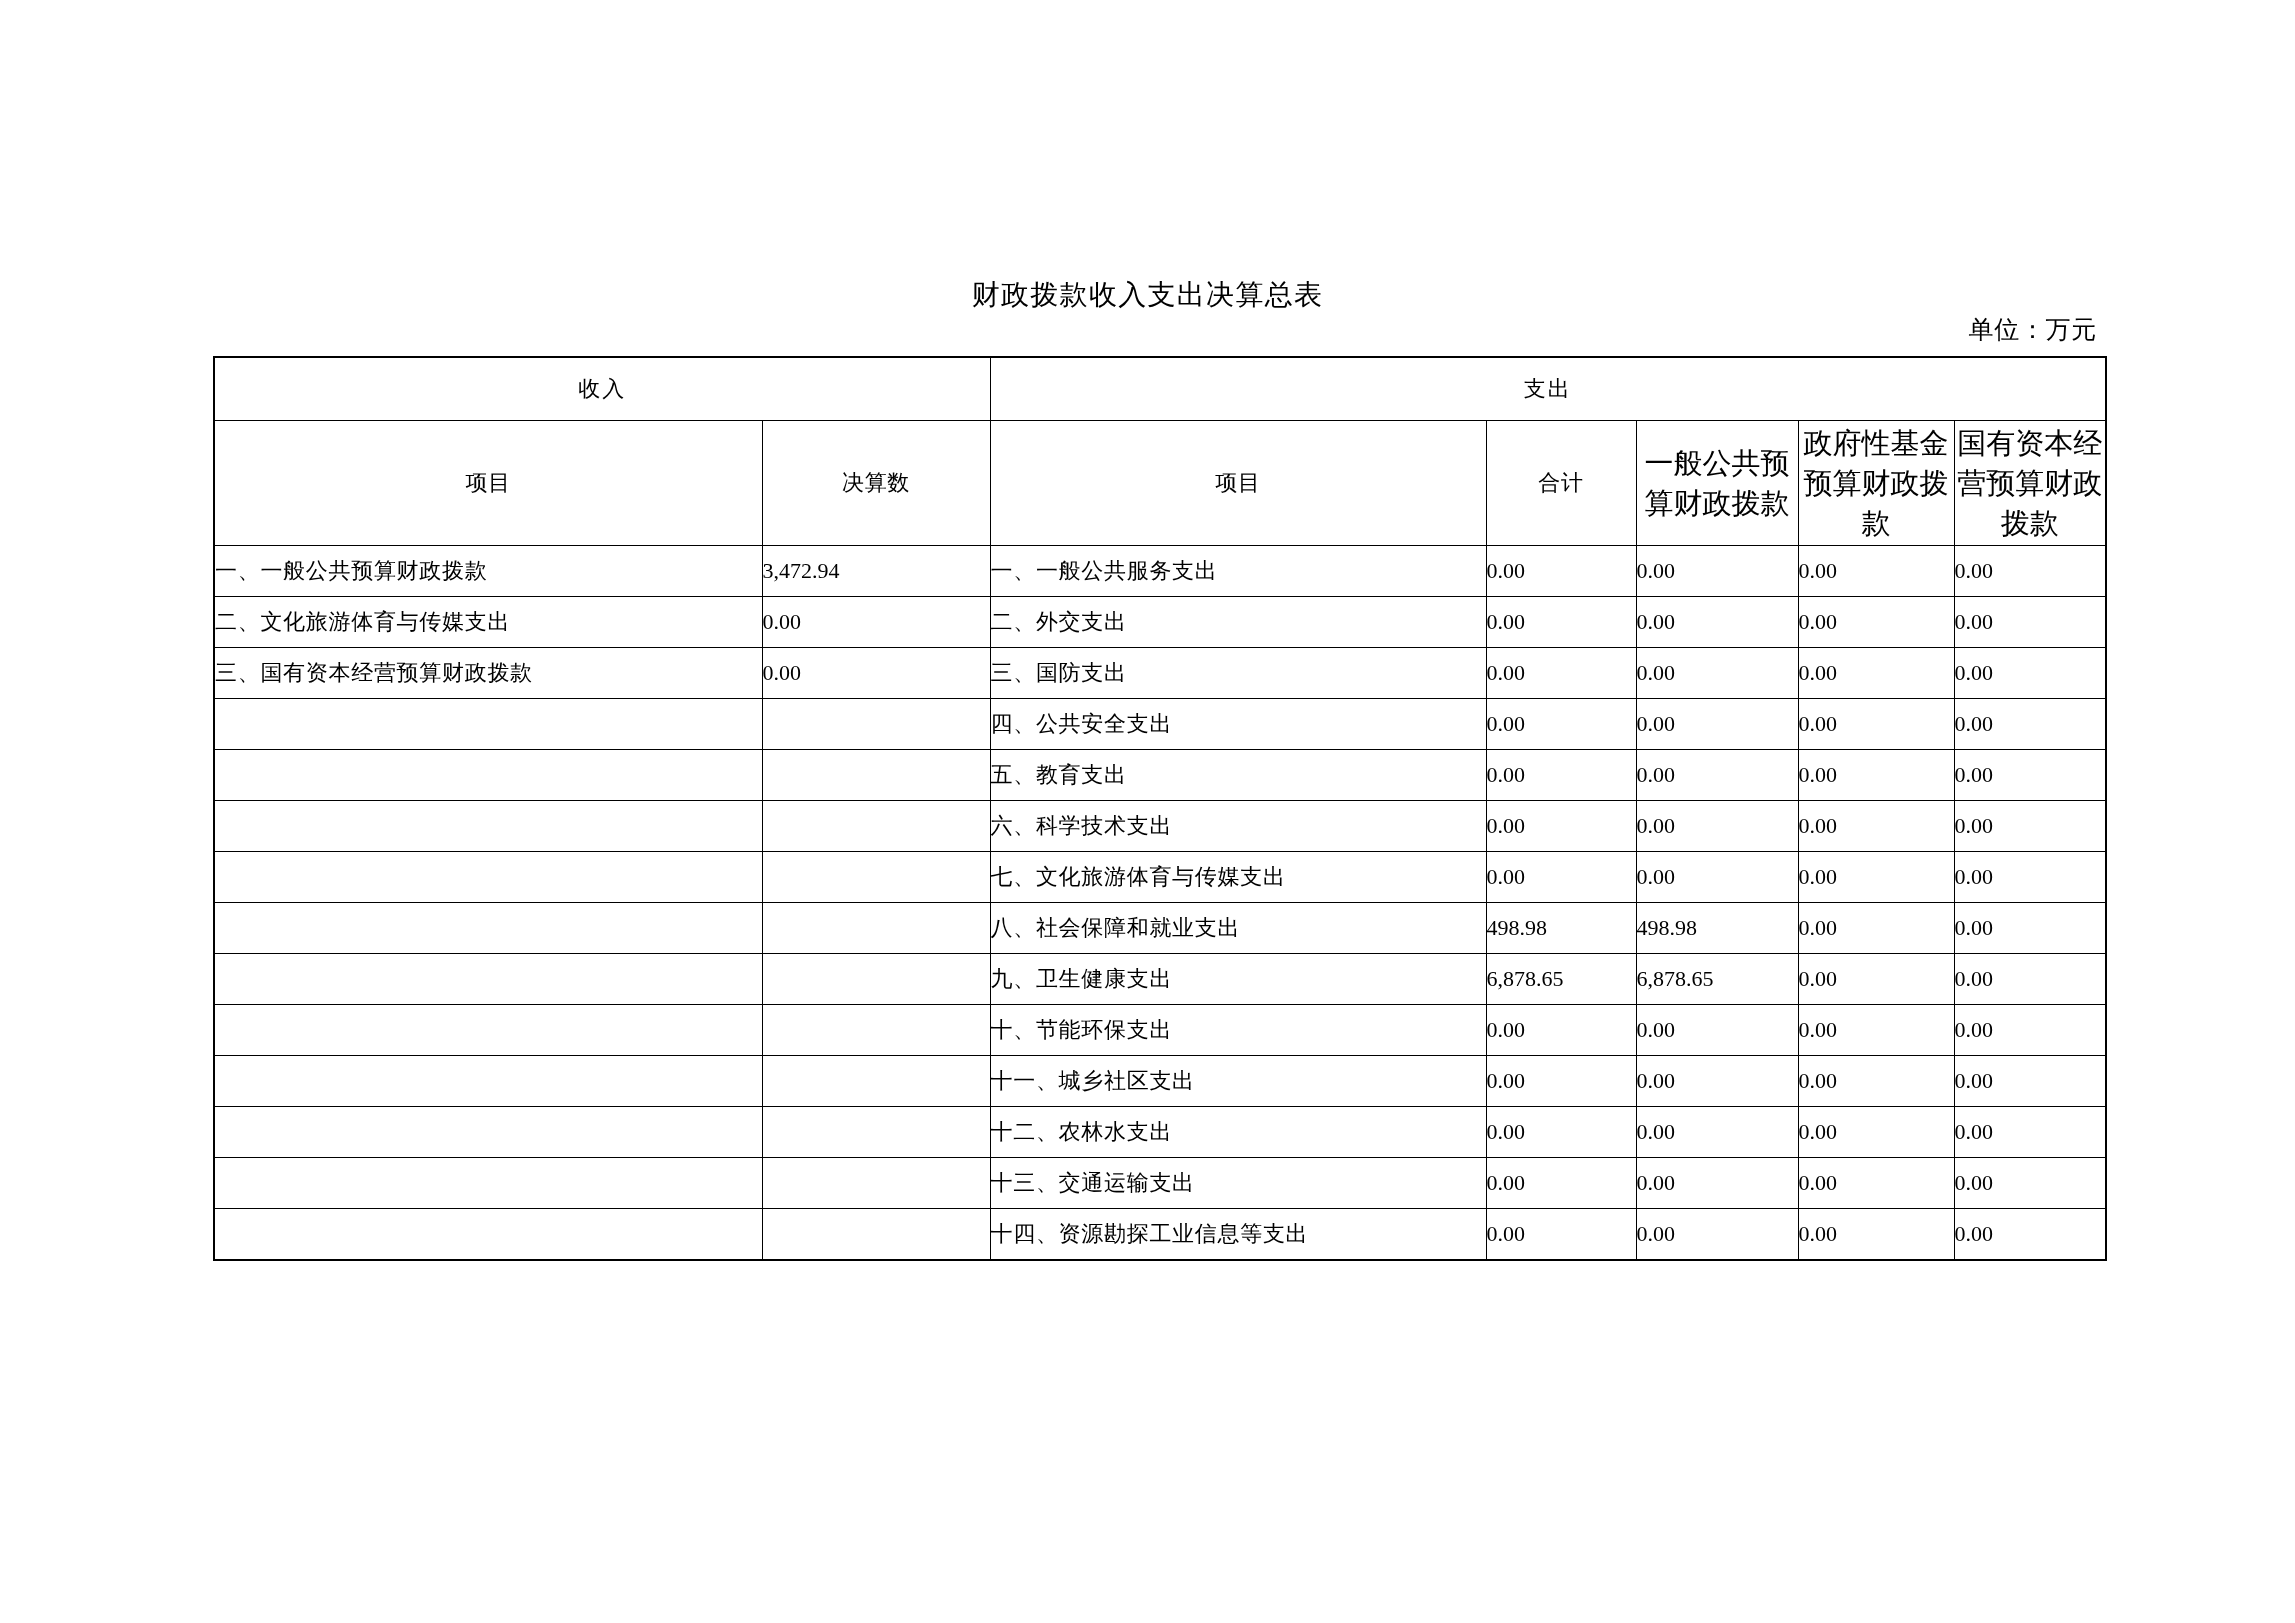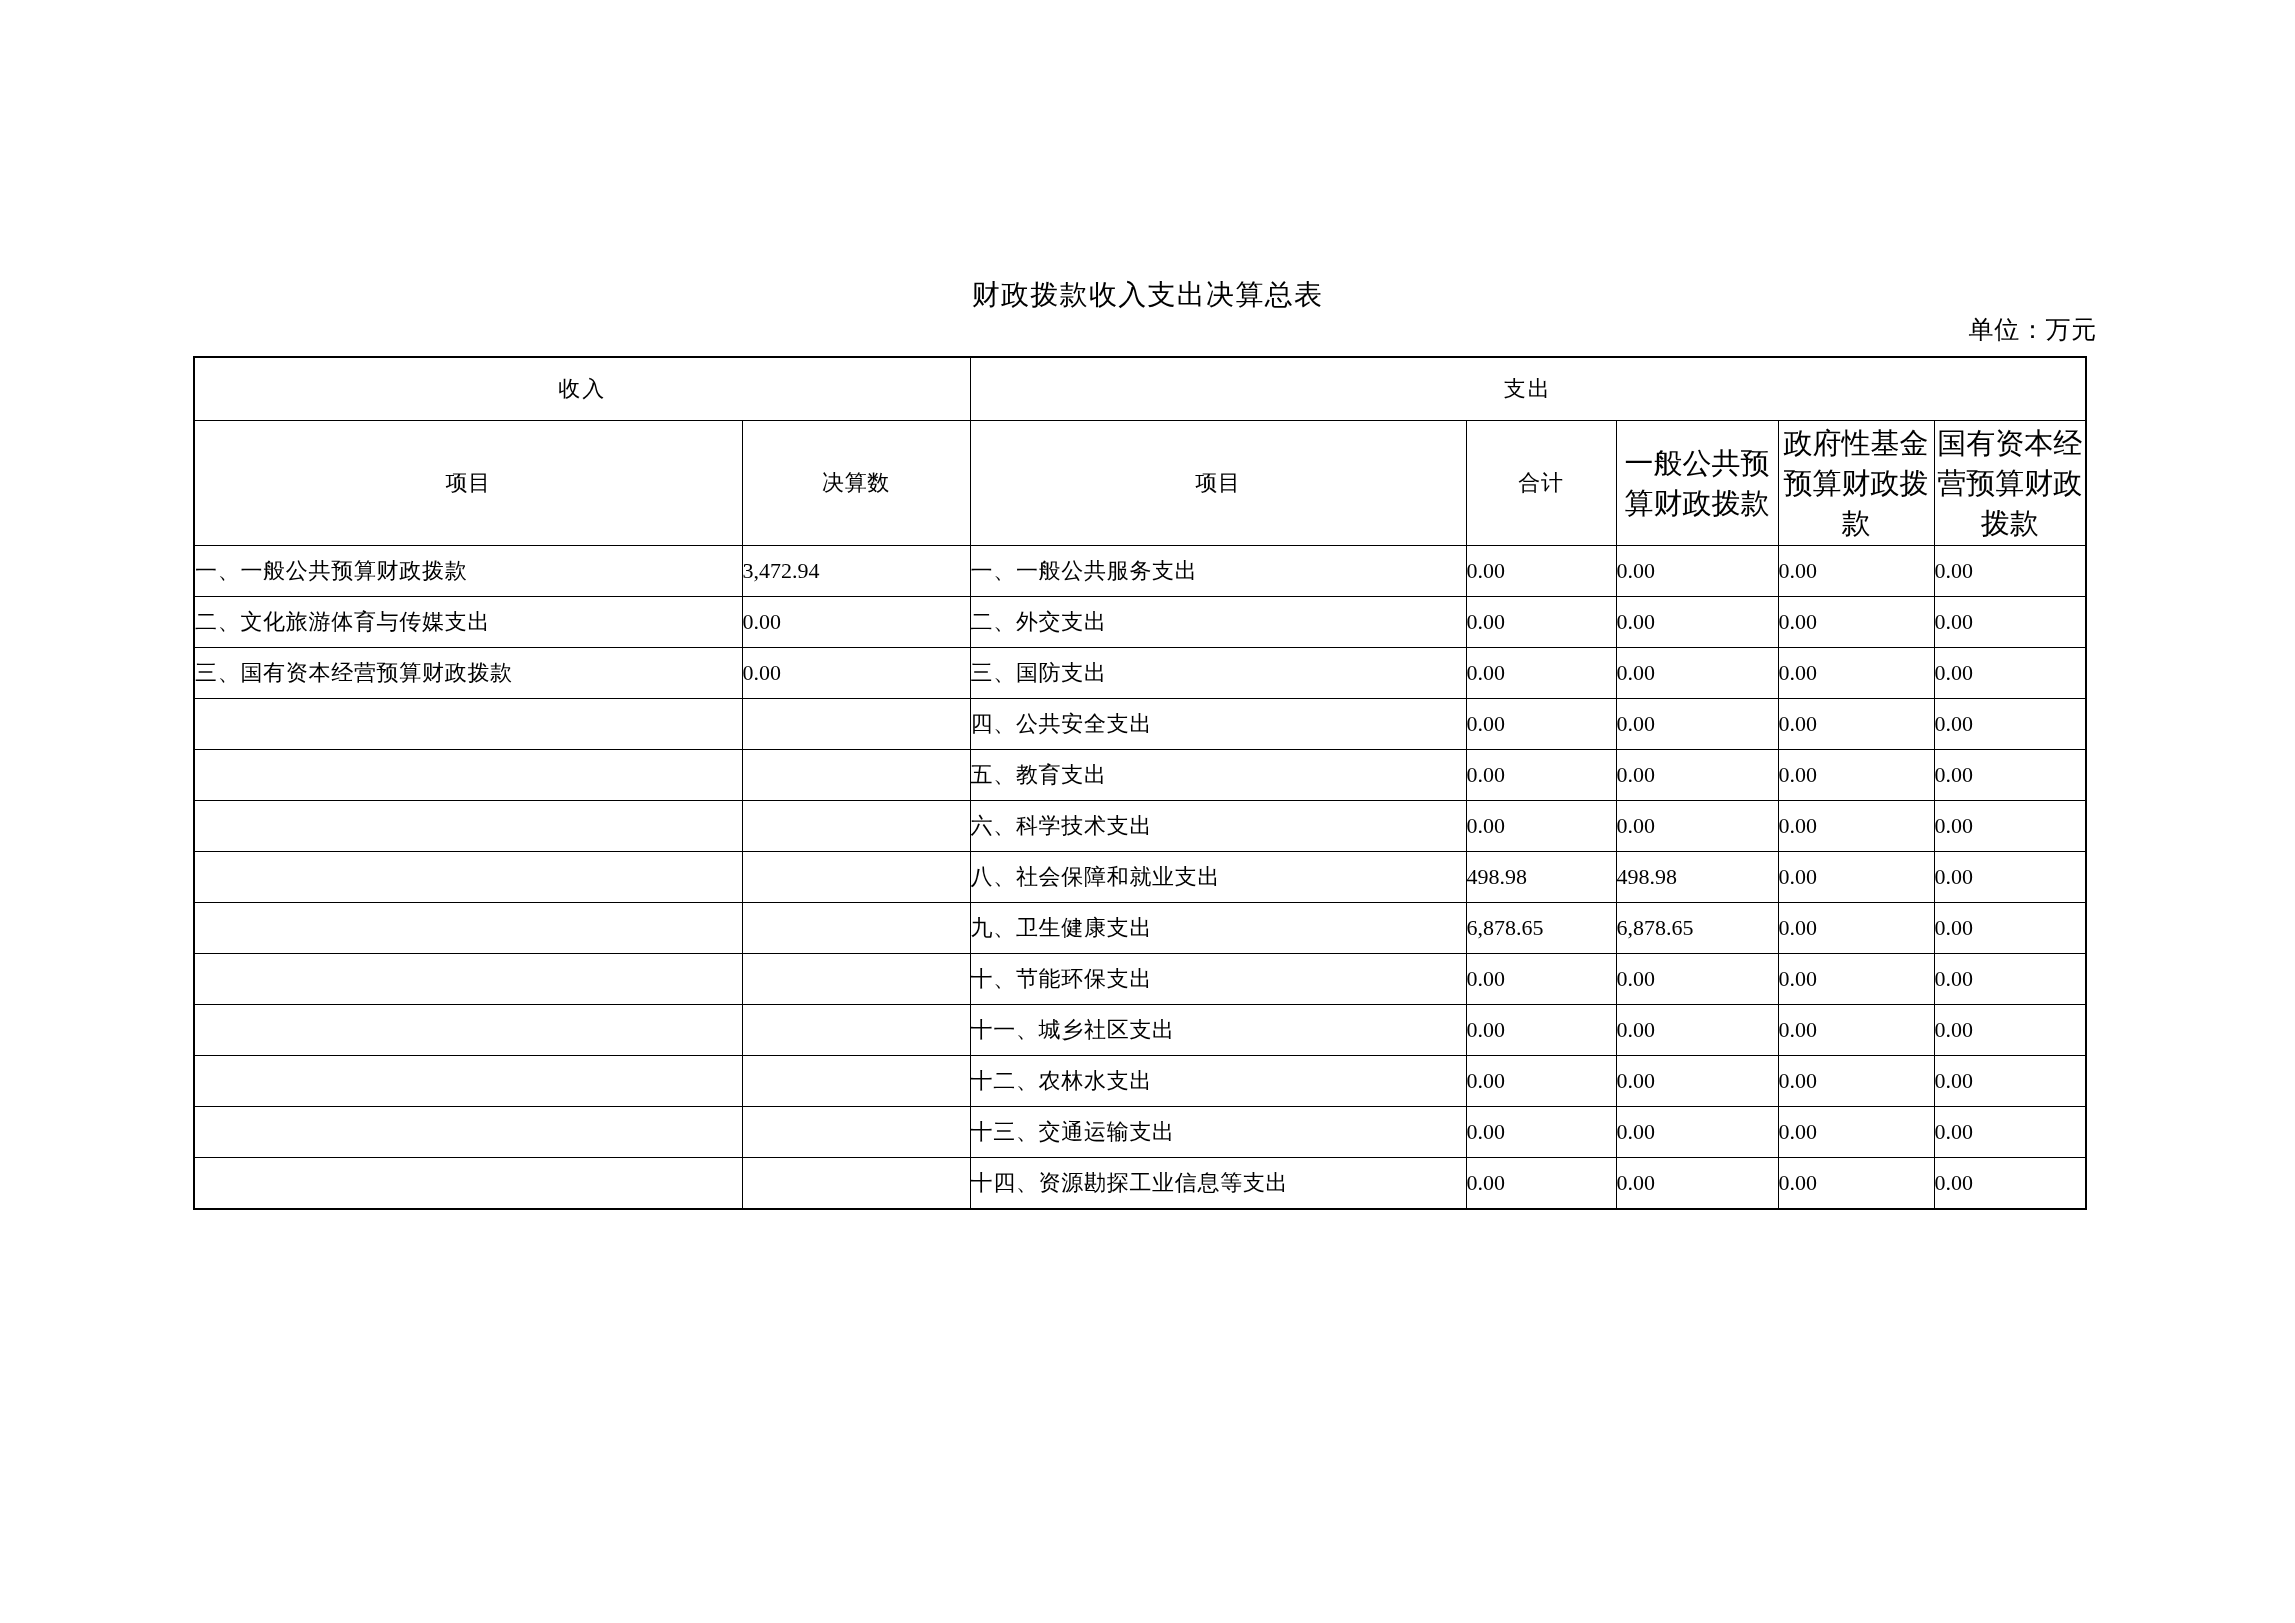--- a/index.html
+++ b/index.html
@@ -55,20 +55,21 @@
     left: 193px;
     top: 356px;
     width: 1893px;
   }
 
   table.fin {
     border-collapse: collapse;
     table-layout: fixed;
     width: 1893px;
     font-size: 22px;
+    margin-left: 20px;
   }
 
   table.fin td {
     border: 1.3px solid #000000;
     padding: 0;
     vertical-align: middle;
     line-height: 1.42;
     font-weight: normal;
   }
 
@@ -214,20 +215,29 @@
         <tr>
           <td class="c-empty"></td>
           <td class="c-empty"></td>
           <td class="c-item">六、科学技术支出</td>
           <td class="c-num">0.00</td>
           <td class="c-num">0.00</td>
           <td class="c-num">0.00</td>
           <td class="c-num">0.00</td>
         </tr>
 
+        <tr>
+          <td class="c-empty"></td>
+          <td class="c-empty"></td>
+          <td class="c-item">七、文化旅游体育与传媒支出</td>
+          <td class="c-num">0.00</td>
+          <td class="c-num">0.00</td>
+          <td class="c-num">0.00</td>
+          <td class="c-num">0.00</td>
+        </tr>
 
         <tr>
           <td class="c-empty"></td>
           <td class="c-empty"></td>
           <td class="c-item">八、社会保障和就业支出</td>
           <td class="c-num">498.98</td>
           <td class="c-num">498.98</td>
           <td class="c-num">0.00</td>
           <td class="c-num">0.00</td>
         </tr>

